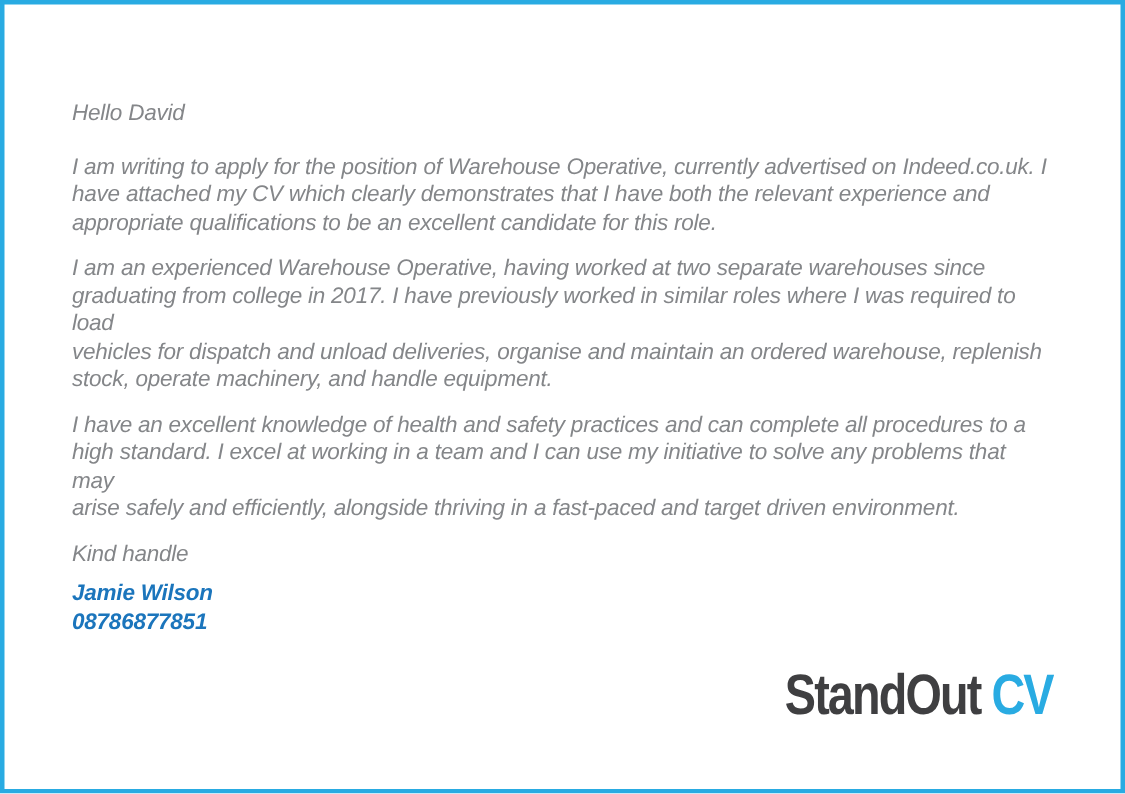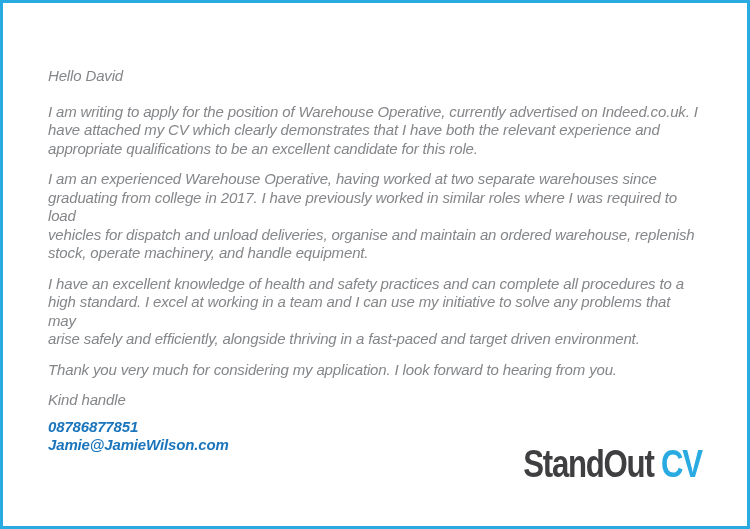--- a/index.html
+++ b/index.html
@@ -68,21 +68,20 @@
     <p class="para">I am writing to apply for the position of Warehouse Operative, currently advertised on Indeed.co.uk. I
 have attached my CV which clearly demonstrates that I have both the relevant experience and
 appropriate qualifications to be an excellent candidate for this role.</p>
     <p class="para">I am an experienced Warehouse Operative, having worked at two separate warehouses since
 graduating from college in 2017. I have previously worked in similar roles where I was required to load
 vehicles for dispatch and unload deliveries, organise and maintain an ordered warehouse, replenish
 stock, operate machinery, and handle equipment.</p>
     <p class="para">I have an excellent knowledge of health and safety practices and can complete all procedures to a
 high standard. I excel at working in a team and I can use my initiative to solve any problems that may
 arise safely and efficiently, alongside thriving in a fast-paced and target driven environment.</p>
-    <p class="para">Thank you very much for considering my application. I look forward to hearing from you.</p>
     <p class="closing">Kind handle</p>
     <div class="signature">
+      <div>Jamie Wilson</div>
       <div>08786877851</div>
-      <div>Jamie@JamieWilson.com</div>
     </div>
   </div>
   <div class="logo"><span class="logo-dark">StandOut</span><span class="logo-accent">CV</span></div>
 </div>
 
 </body></html>

